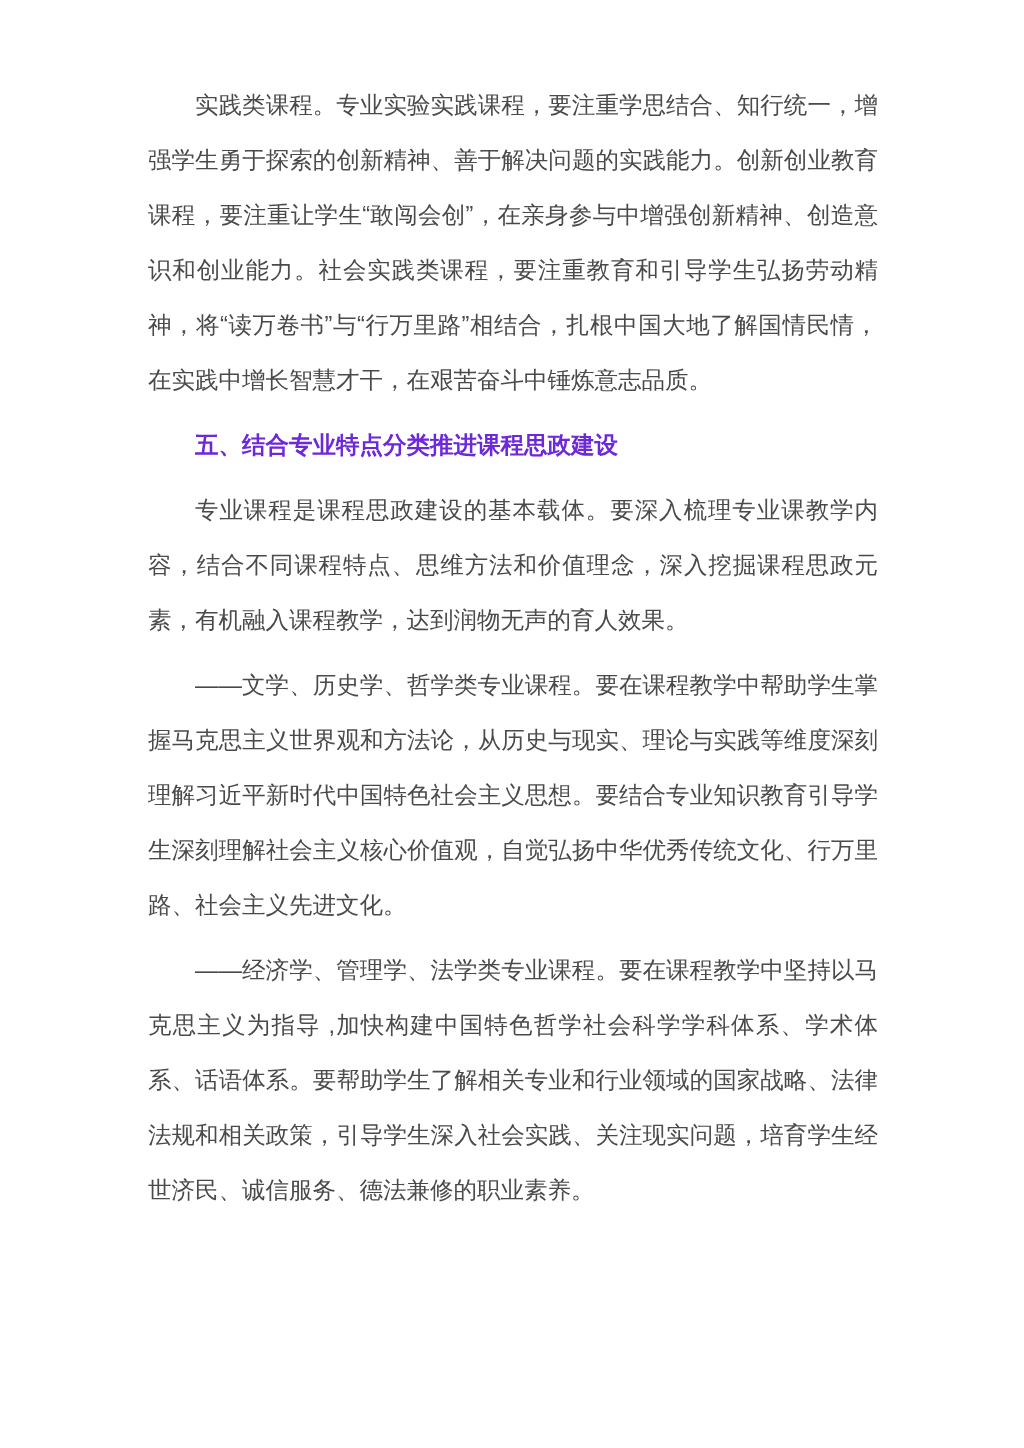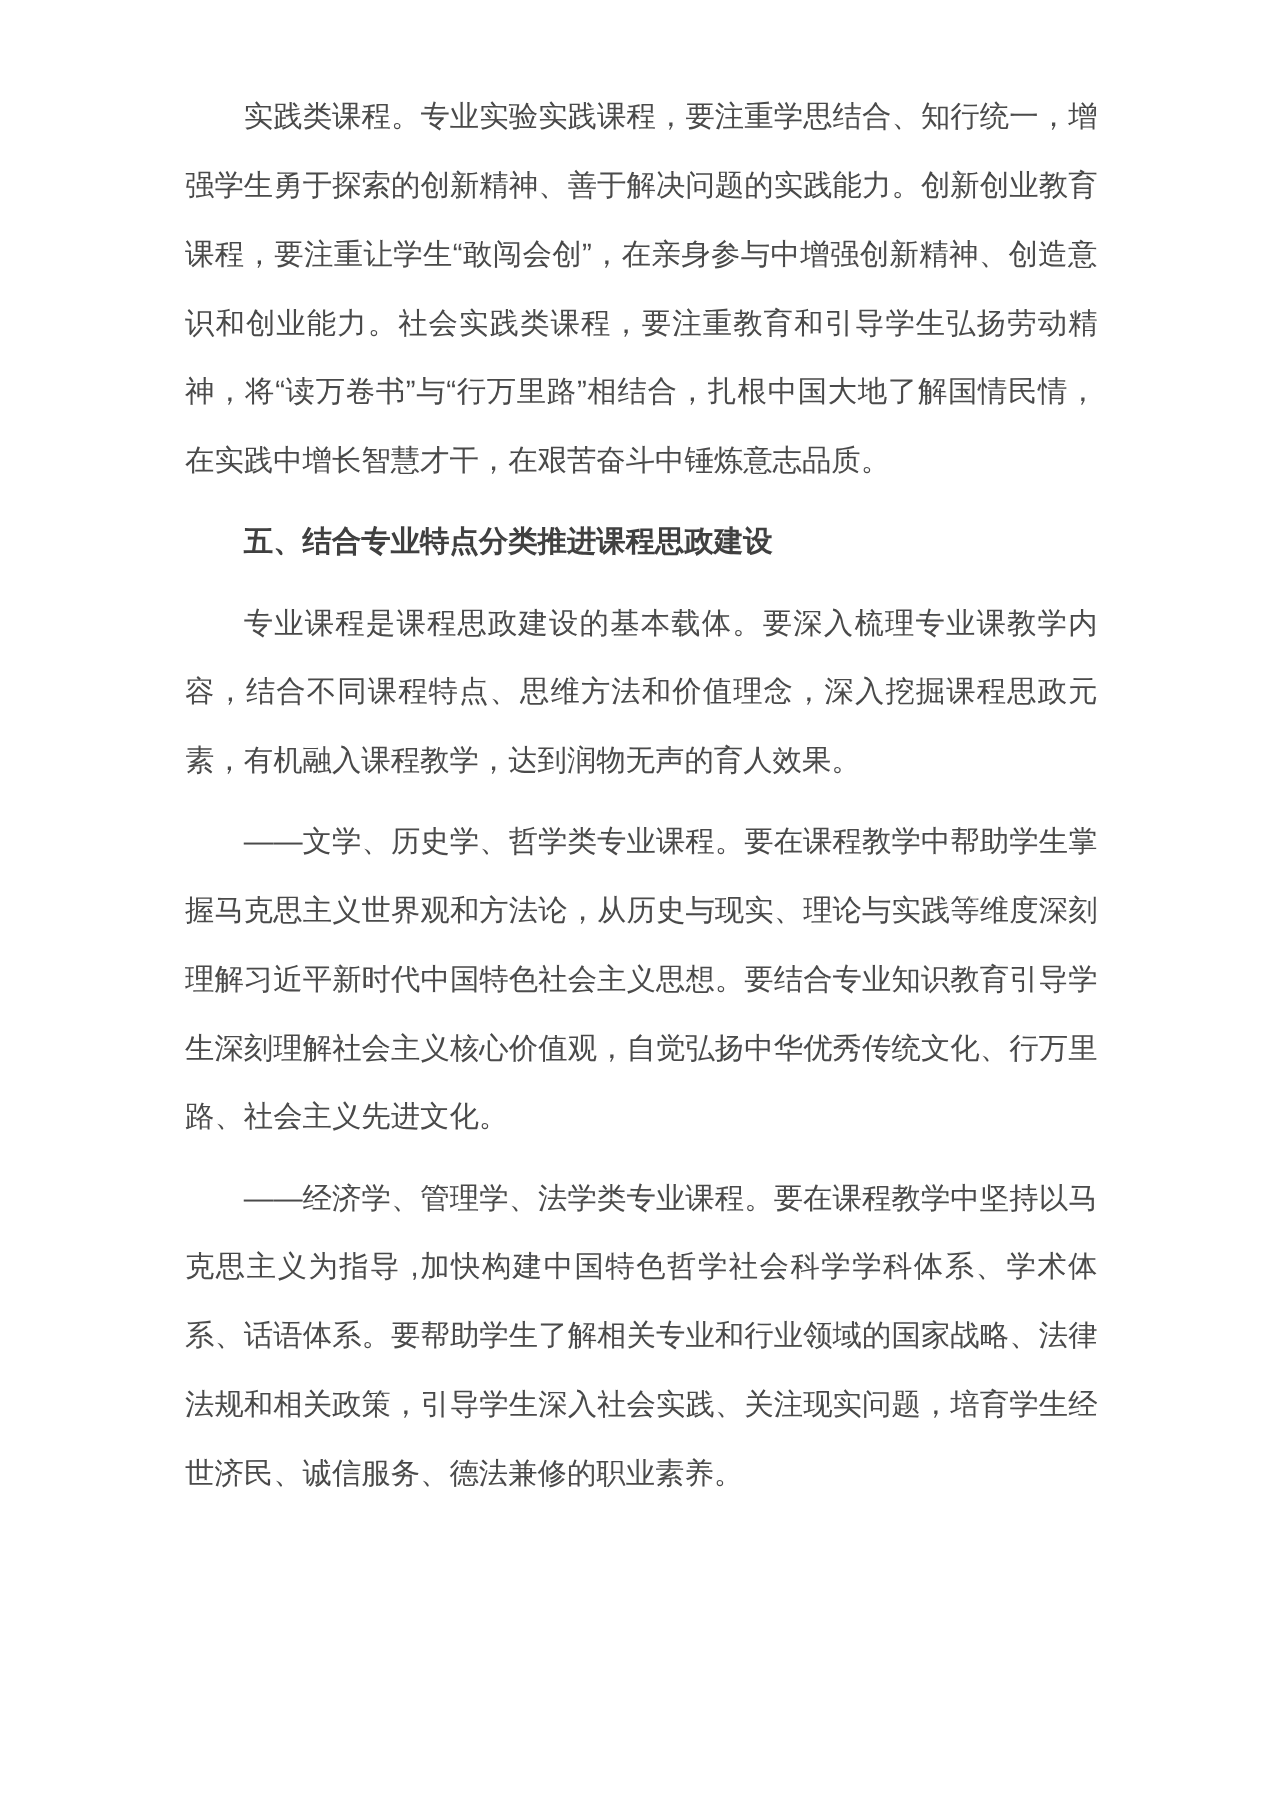--- a/index.html
+++ b/index.html
@@ -16,33 +16,34 @@
     box-sizing: border-box;
     width: 1024px;
     height: 1016px;
     padding: 66px 146px 40px 148px;
     background: #ffffff;
     font-family: "Liberation Sans", "DejaVu Sans", sans-serif;
     font-size: 23.5px;
     line-height: 55px;
     color: #4a4a4a;
     text-align: justify;
+    margin-top: 12px;
   }
   .para {
     margin: 0 0 10px 0;
     text-indent: 2em;
     word-break: break-all;
   }
   .heading {
     margin: 0 0 10px 0;
     text-indent: 2em;
     font-size: 23.5px;
     line-height: 55px;
     font-weight: 700;
-    color: #404040;
+    color: #6d28d9;
   }
 </style>
 </head>
 <body>
 
 <div class="page">
   <p class="para">实践类课程。专业实验实践课程，要注重学思结合、知行统一，增强学生勇于探索的创新精神、善于解决问题的实践能力。创新创业教育课程，要注重让学生“敢闯会创”，在亲身参与中增强创新精神、创造意识和创业能力。社会实践类课程，要注重教育和引导学生弘扬劳动精神，将“读万卷书”与“行万里路”相结合，扎根中国大地了解国情民情，在实践中增长智慧才干，在艰苦奋斗中锤炼意志品质。</p>
 
   <h2 class="heading">五、结合专业特点分类推进课程思政建设</h2>
 

